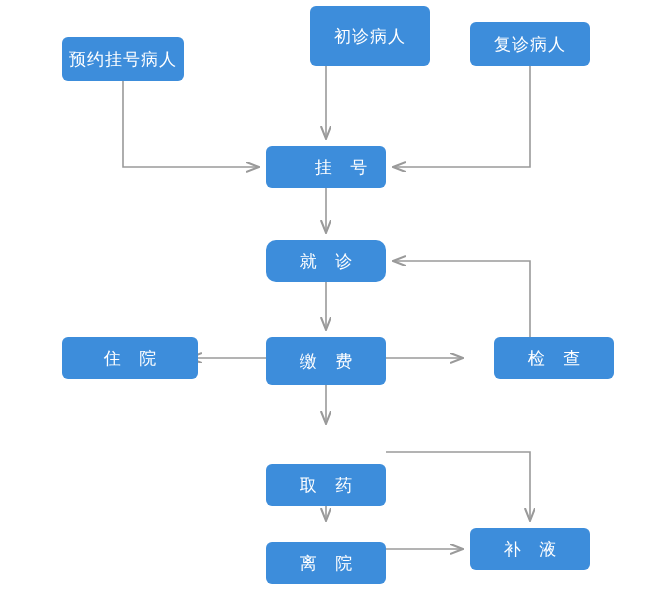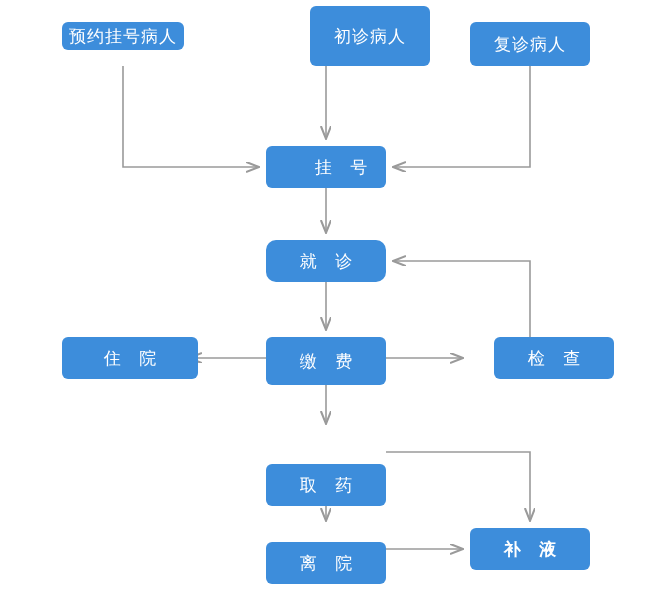--- a/index.html
+++ b/index.html
@@ -73,29 +73,29 @@
       <path d="M326,379 L326,423"></path>
 
       <path d="M326,473 L326,520"></path>
 
       <path d="M386,452 L530,452 L530,520"></path>
 
       <path d="M386,549 L462,549"></path>
     </g>
   </svg>
 
-  <div class="node" style="left:62px;top:22px;width:122px;height:28px;">预约挂号病人</div>
+  <div class="node" style="left:62px;top:37px;width:122px;height:44px;">预约挂号病人</div>
   <div class="node" style="left:266px;top:6px;width:120px;height:60px;margin-left:44px;">初诊病人</div>
   <div class="node" style="left:470px;top:22px;width:120px;height:44px;">复诊病人</div>
 
   <div class="node node-sp" style="left:266px;top:146px;width:120px;height:42px;padding-left:30px;">挂 号</div>
   <div class="node node-sp" style="left:266px;top:240px;width:120px;height:42px;border-radius:10px;">就 诊</div>
 
   <div class="node node-sp" style="left:62px;top:337px;width:136px;height:42px;">住 院</div>
   <div class="node node-sp" style="left:266px;top:337px;width:120px;height:48px;">缴 费</div>
   <div class="node node-sp" style="left:470px;top:337px;width:120px;height:42px;margin-left:24px;">检 查</div>
 
   <div class="node node-sp" style="left:266px;top:431px;width:120px;height:42px;margin-top:33px;">取 药</div>
 
   <div class="node node-sp" style="left:266px;top:542px;width:120px;height:42px;">离 院</div>
-  <div class="node node-sp" style="left:470px;top:528px;width:120px;height:42px;font-weight:bold;">补 液</div>
+  <div class="node node-sp" style="left:470px;top:528px;width:120px;height:42px;">补 液</div>
 
 </div>
 
 </body></html>

